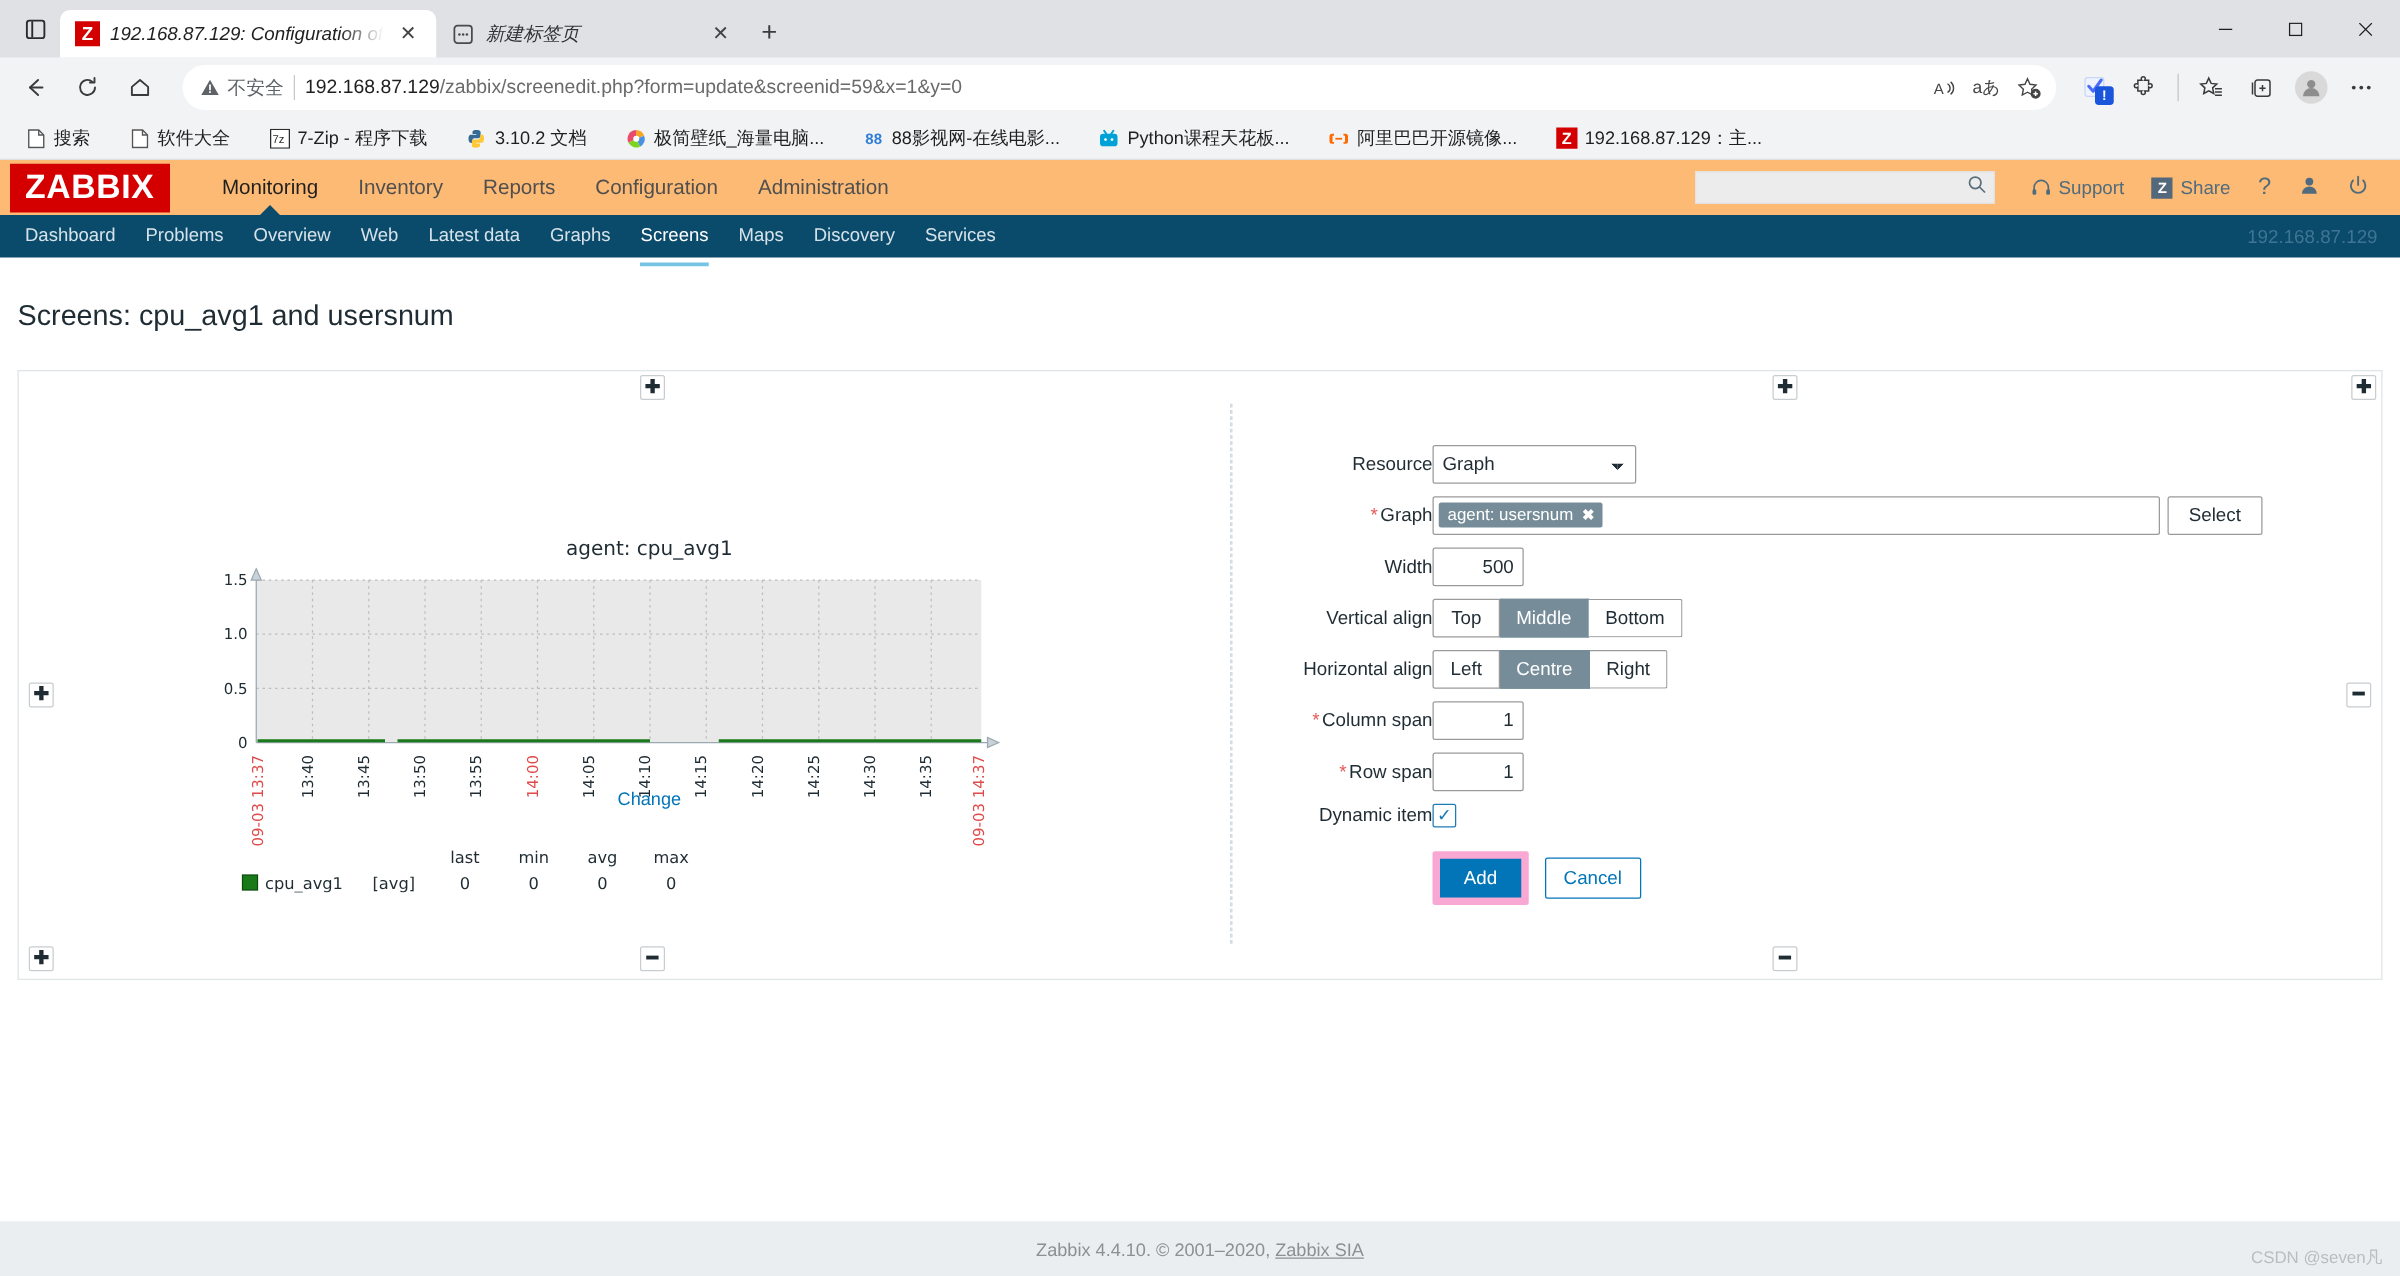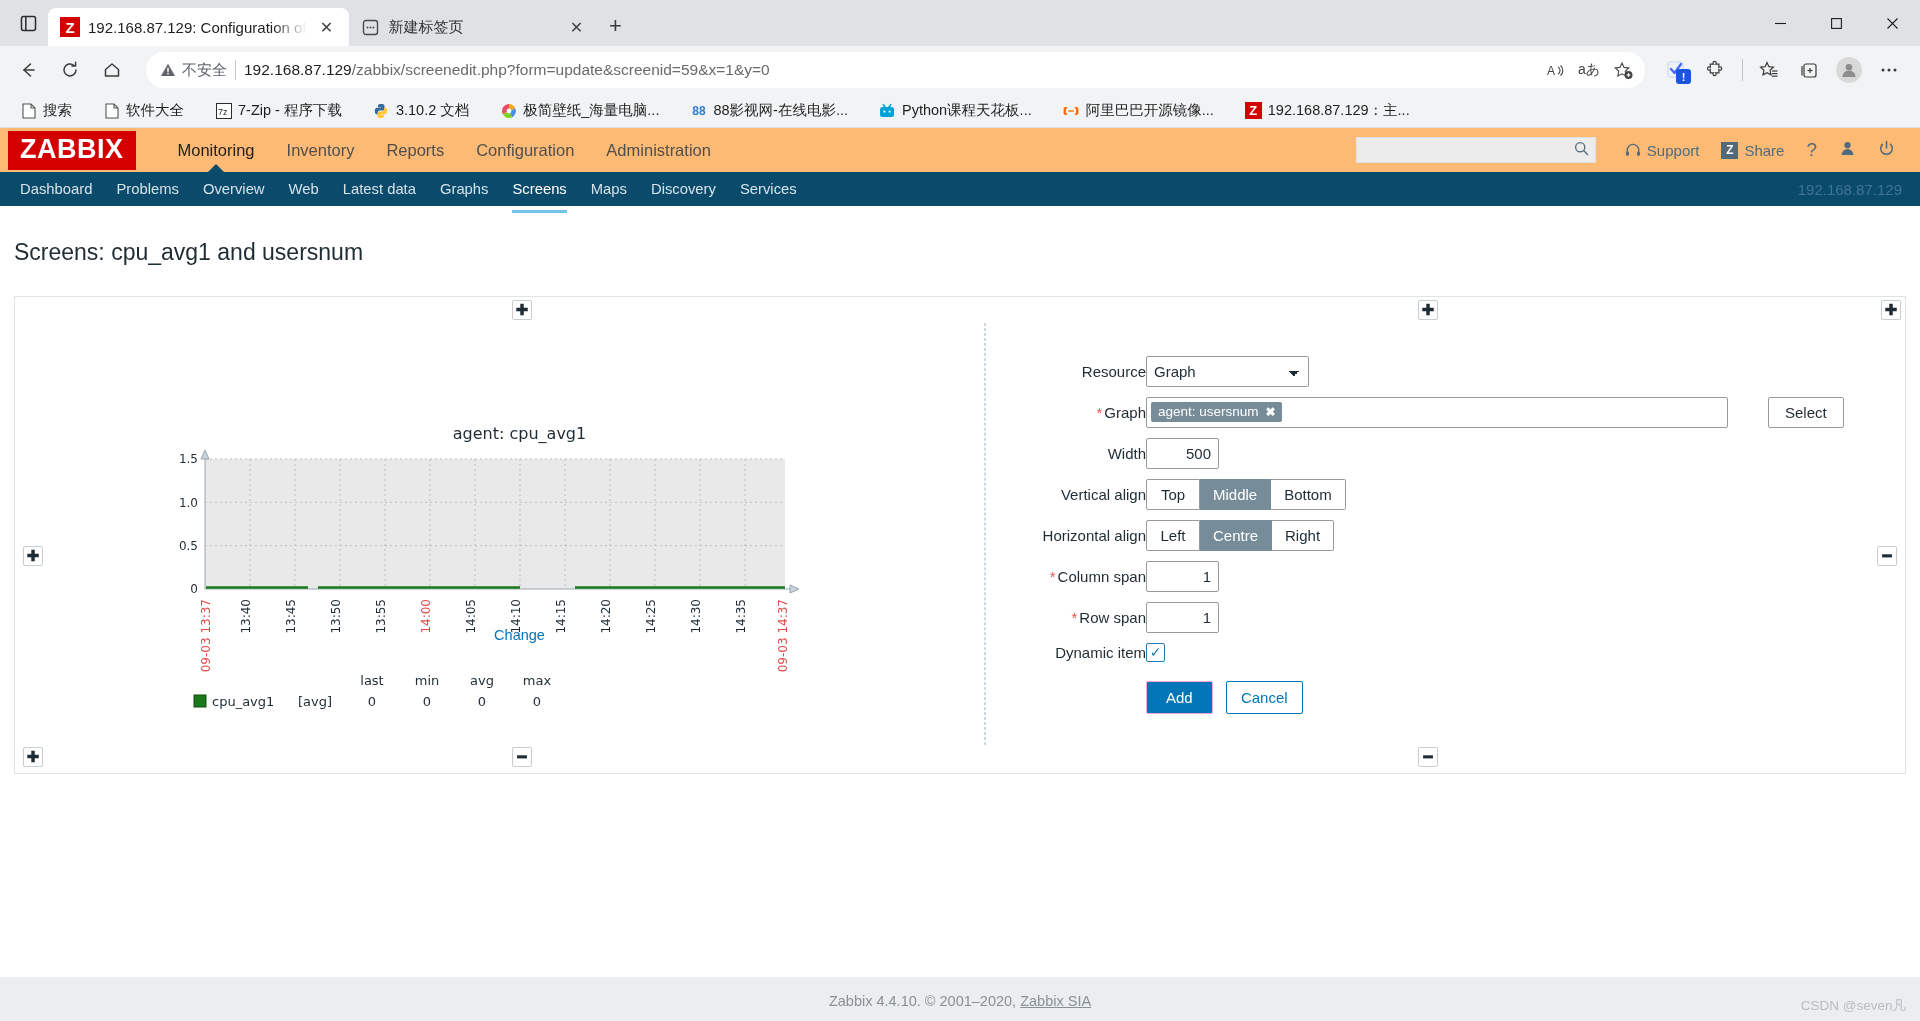--- a/index.html
+++ b/index.html
@@ -29,21 +29,21 @@
   }
   .tab.active { background: #ffffff; }
   .tab.inactive { background: transparent; color:#333; }
   .tab-favicon { width: 20px; height: 20px; flex:0 0 20px; display:flex; align-items:center; justify-content:center; }
   .zicon {
     background:#d40000; color:#fff; font-weight:bold; font-size:15px; width:20px;height:20px;
     display:flex;align-items:center;justify-content:center; font-family:"Liberation Sans",sans-serif;
   }
   .tab-title { flex:1; white-space: nowrap; overflow: hidden; text-overflow: clip;
      -webkit-mask-image: linear-gradient(to right, #000 84%, transparent 100%);
-     mask-image: linear-gradient(to right, #000 84%, transparent 100%); }
+     mask-image: linear-gradient(to right, #000 84%, transparent 100%); font-style: italic; }
   .tab-close { width: 24px; height:24px; display:flex;align-items:center;justify-content:center;
       font-size:16px; color:#444; border-radius:4px; }
   .newtab { width:34px;height:34px; display:flex;align-items:center;justify-content:center;
      font-size:22px;color:#3b3b3b; margin-bottom:3px;}
   .winbtns { position:absolute; right:0; top:0; height:46px; display:flex; }
   .winbtn { width:56px; height:46px; display:flex;align-items:center;justify-content:center;
      font-size:15px; color:#1d1d1d; }
 
   .navbar { height: 48px; background: #f2f3f5; display:flex; align-items:center; padding: 0 8px; gap:2px;}
   .navbtn { width:40px; height:36px; border-radius:6px; display:flex;align-items:center;justify-content:center;
@@ -160,21 +160,21 @@
     display:flex;align-items:center;justify-content:center; font-size:15px; color:#1f2c33; padding: 0 13px; cursor:pointer;
   }
   .radioset .rb:first-child { border-left:1px solid #9a9a9a; border-radius:2px 0 0 2px;}
   .radioset .rb:last-child { border-radius:0 2px 2px 0;}
   .radioset .rb.on { background:#768d99; color:#fff; border-color:#768d99;}
   .chk {
     width:19px;height:19px;border:1px solid #1f7bb6; border-radius:2px; background:#fff;
     display:flex;align-items:center;justify-content:center; color:#1f7bb6; font-size:14px; cursor:pointer;
   }
   .btn-add {
-    background:#0275b8; color:#fff; border:1px solid #f9a8d4; border-radius:2px; font-size:15px;
+    background:#0275b8; color:#fff; border:6px solid #f9a8d4; border-radius:2px; font-size:15px;
     padding: 7px 19px; font-family:inherit; cursor:pointer;
   }
   .btn-cancel {
     background:#fff; color:#0275b8; border:1px solid #0275b8; border-radius:2px; font-size:15px;
     padding: 7px 14px; font-family:inherit; margin-left:9px; cursor:pointer;
   }
 
   .footer { margin-top:auto; text-align:center; padding: 16px 0 12px 0; background:#ebeef0; }
   .footer-txt { font-size:14.5px; color:#8b9095; }
   .footer-txt a { color:#8b9095; text-decoration:underline;}
@@ -601,21 +601,21 @@
                     <tr>
                   <td class="lbl">Resource</td>
                   <td>
                     <select class="zs">
                       <option>Graph</option>
                     </select>
                   </td>
                 </tr>
                 <tr>
                   <td class="lbl"><span class="req">*</span><span>Graph</span></td>
-                  <td style="display:flex;align-items:center;gap:34px;">
+                  <td style="display:flex;align-items:center;">
                     <div class="multiselect">
                       <span class="chip">
                         <span>agent: usersnum</span>
                         <span class="x">✖</span>
                       </span>
                     </div>
                     <button class="btn-select">Select</button>
                   </td>
                 </tr>
                 <tr>

